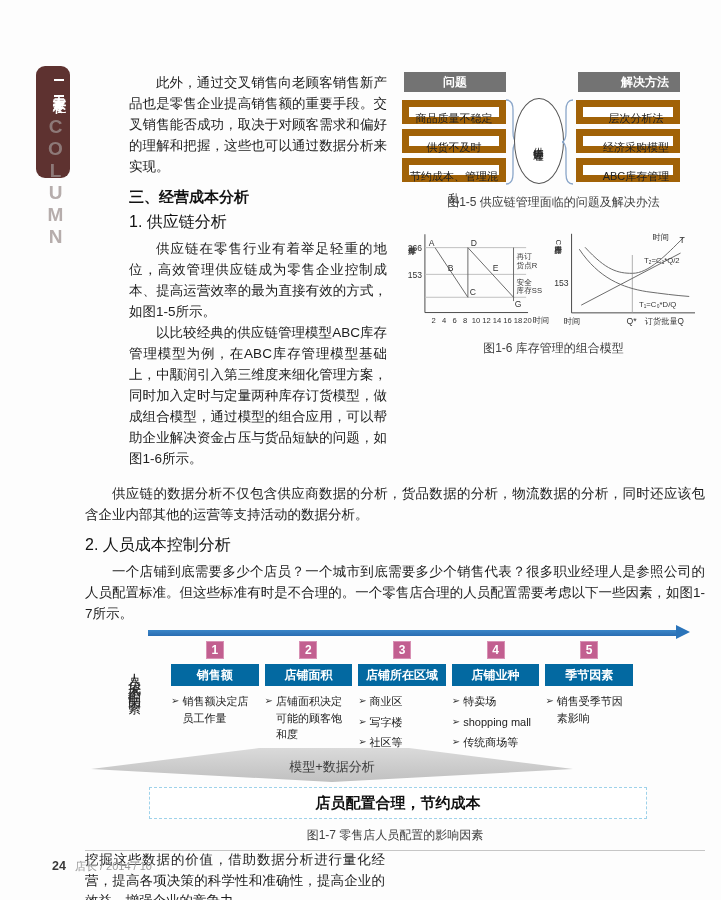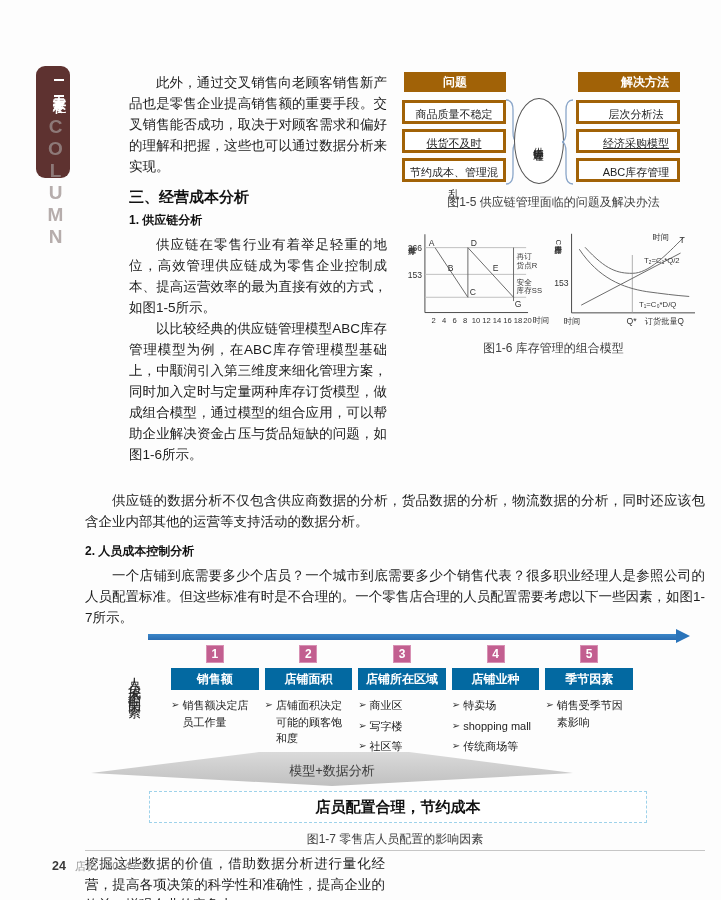--- a/index.html
+++ b/index.html
@@ -19,32 +19,32 @@
                  text-orientation:upright; font-size:19px; font-weight:bold;
                  color:rgba(158,146,144,0.75); letter-spacing:1px; }
 
   
   .content { position:absolute; left:85px; top:72px; width:620px; color:#1c1c1c; }
   .row-top { display:flex; gap:15px; }
   .col-left { width:300px;margin-left:44px; }
   .col-right { width:305px; }
   p.body { font-size:13.5px; line-height:21px; text-align:justify; text-indent:2em; color:#1c1c1c; }
   h3.sec { font-size:15px; font-weight:bold; margin:11px 0 5px; color:#111; }
-  h4.sub { font-size:12px; font-weight:700; margin:1px 0 5px; color:#111; }
+  h4.sub { font-size:16px; font-weight:400; margin:1px 0 5px; color:#111; }
   .caption { font-size:12px; font-weight:500; text-align:center; color:#404040; }
 
   
   .fig5 { position:relative; height:140px; }
-  .fig5 .hdr { position:absolute; top:0; height:20px; width:102px; background:#a16207;
+  .fig5 .hdr { position:absolute; top:0; height:20px; width:102px; background:#737373;
                color:#fff; font-size:12px; font-weight:bold; text-align:center; line-height:20px; }
   .fig5 .hdr.left { left:2px; } .fig5 .hdr.right { left:176px;padding-left:32px; }
-  .fig5 .box { position:absolute; width:104px; height:24px; border:3px solid #a16207;
+  .fig5 .box { position:absolute; width:104px; height:24px; border:7px solid #a16207;
                background:#fff; font-size:11px; text-align:center; line-height:22px; color:#222; }
   .fig5 .bl { left:0; } .fig5 .br { left:174px;padding-left:16px; }
-  .fig5 .r1 { top:28px; } .fig5 .r2 { top:57px;text-decoration:underline; } .fig5 .r3 { top:86px; }
+  .fig5 .r1 { top:28px; } .fig5 .r2 { top:57px; } .fig5 .r3 { top:86px; }
   .fig5 .ellipse { position:absolute; left:112px; top:26px; width:50px; height:86px;
                    border:1.5px solid #555; border-radius:50%;
                    display:flex; align-items:center; justify-content:center; background:#fff; }
   .fig5 .ellipse span { writing-mode:vertical-rl; text-orientation:upright; font-size:10.5px;
                         letter-spacing:1px; color:#222; }
   .fig5 svg.brace { position:absolute; top:26px; }
   .fig5 .caption { position:absolute; left:0; top:122px; width:100%; }
 
   
   .fig6 { margin-top:16px; }
@@ -81,21 +81,21 @@
   .row-bottom { display:flex; gap:20px; margin-top:9px; }
   .row-bottom .col { width:300px; }
   .row-bottom p { font-size:13.5px; line-height:20.5px; text-align:justify; color:#1c1c1c; }
   .row-bottom .indent { text-indent:2em; }
 
   
   .footer-rule { position:absolute; left:85px; top:850px; width:620px; height:1px; background:#c6c6c6; }
   .footer { position:absolute; left:52px; top:859px; font-size:11px; color:#9a9a9a; }
   .footer .pn { font-size:12.5px; font-weight:bold; color:#3a3a3a; margin-right:9px; }
 
-  .mt14 { margin-top:26px;font-family:Liberation Mono, monospace; }
+  .mt14 { margin-top:14px; }
 </style>
 </head>
 <body>
 
 <div class="page">
 
   <div class="side-tab"></div>
   <div class="side-tab-text">
     <div class="tick"></div>
     <div class="side-tab-label">专家专栏</div>

